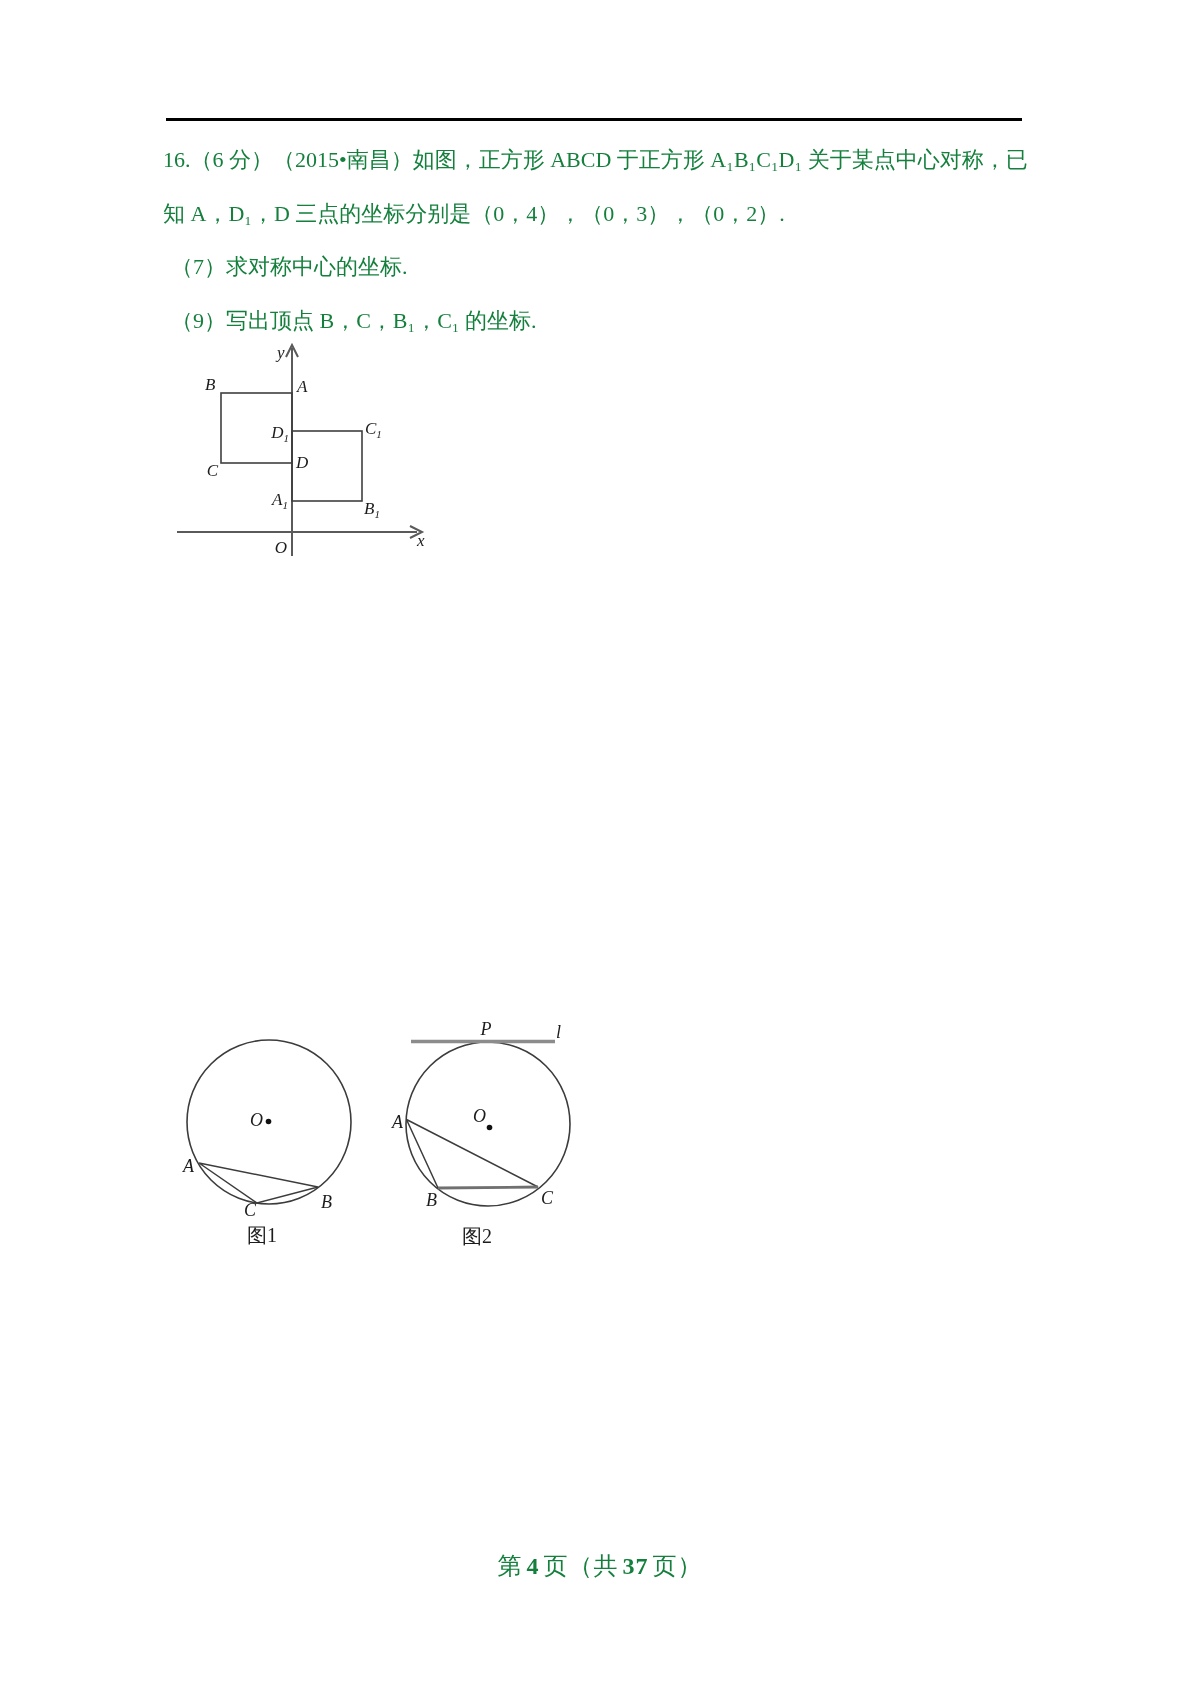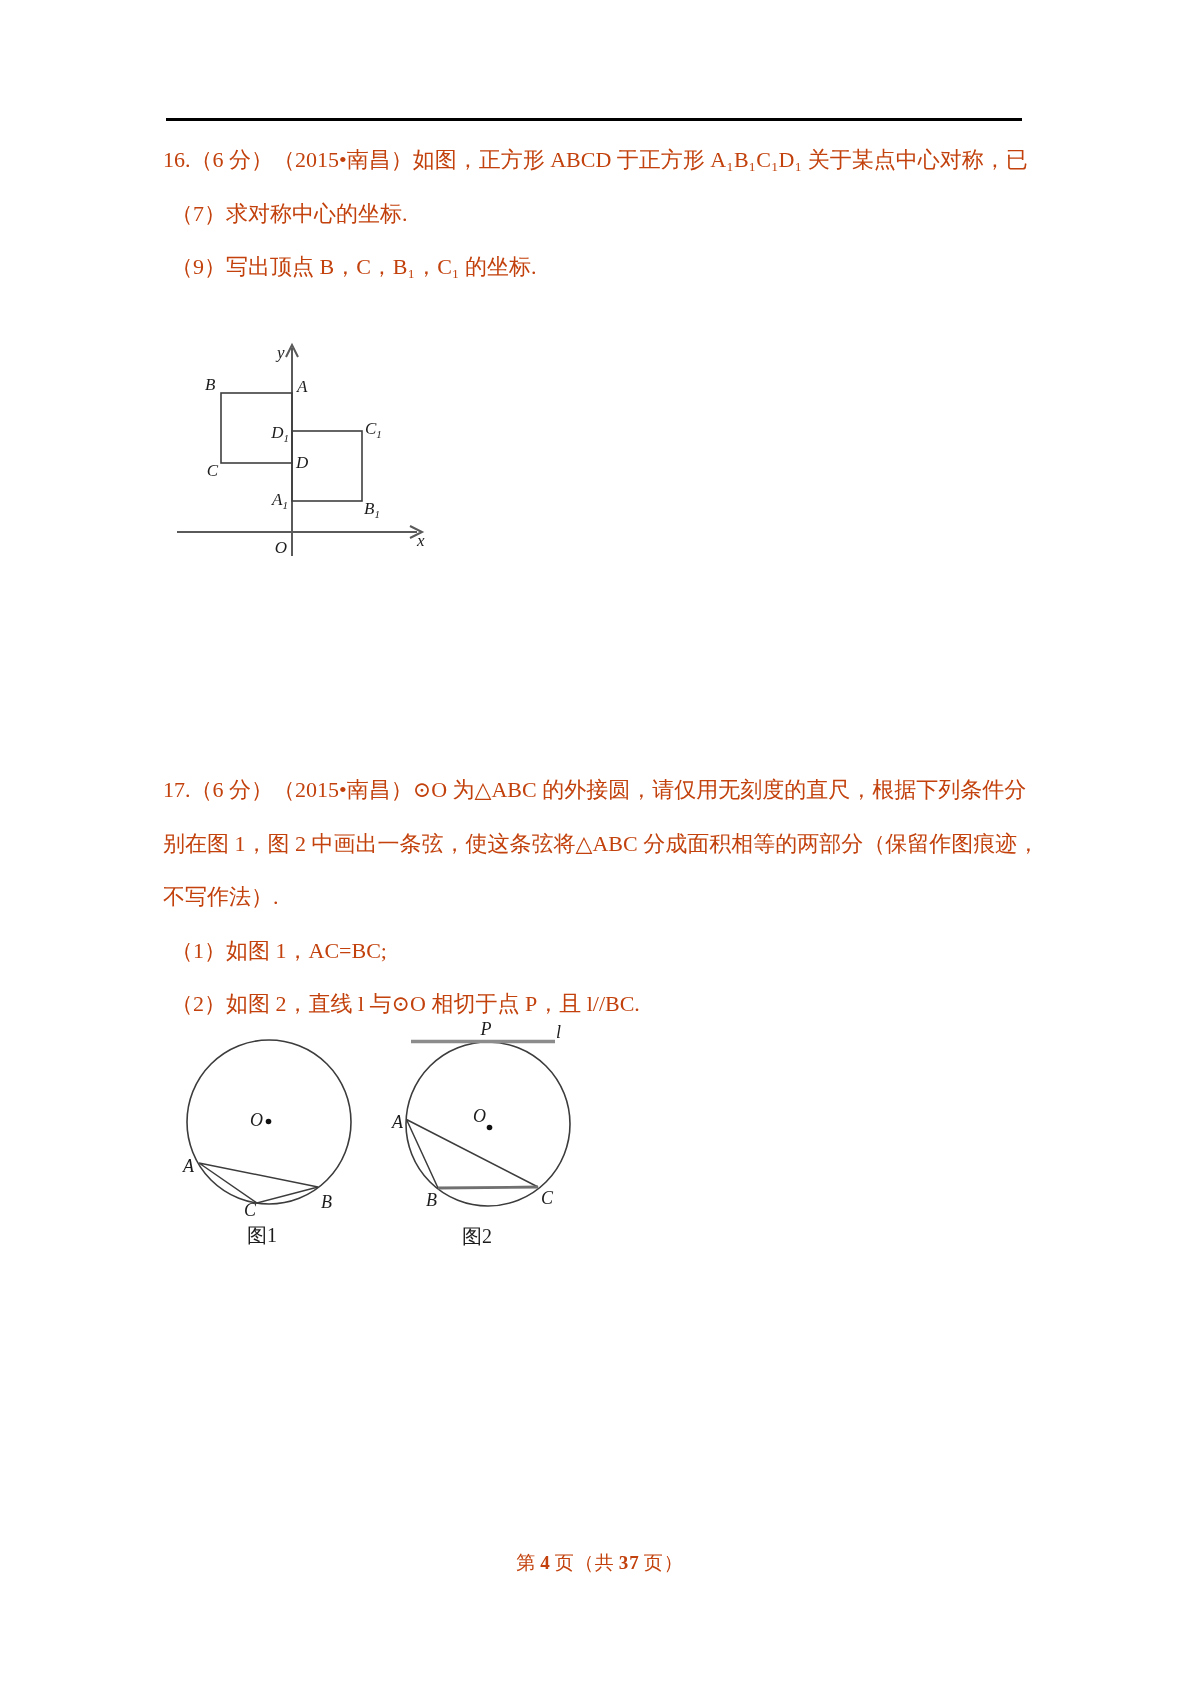--- a/index.html
+++ b/index.html
@@ -1,45 +1,46 @@
 <!DOCTYPE html>
 <html><head>
 <meta charset="utf-8">
 <style>
   html,body { margin:0; padding:0; background:#ffffff; }
   .page {
     position:relative; width:1200px; height:1698px; background:#ffffff;
-    font-family:"Liberation Serif","DejaVu Serif",serif; color:#c2410c;
+    font-family:"Liberation Serif","DejaVu Serif",serif; color:#15803d;
     overflow:hidden;
   }
   .rule { position:absolute; left:166px; top:118px; width:856px; height:3px; background:#000; }
   .block { position:absolute; left:163px; font-size:22px; }
   .tline { line-height:53.5px; white-space:pre; }
   .tline.item { padding-left:8px; }
   .figsvg { position:absolute; }
   .figsvg text { font-family:"Liberation Serif","DejaVu Serif",serif; fill:#1c1c1c; }
   .lab { font-style:italic; font-size:17px; }
   .lab2 { font-style:italic; font-size:18px; }
   .sub { font-size:11px; }
   .cap { font-size:20px; font-style:normal; }
   .footer {
     position:absolute; left:0; top:1550px; width:1200px; text-align:center;
-    font-size:19px; letter-spacing:1px;
+    font-size:24px; letter-spacing:1px;
   }
   .footer span, .footer b { margin:0 2px; }
 </style>
 </head>
 <body>
 
 <div class="page">
 
   <div class="rule"></div>
 
   <div class="block" style="top:133px;">
     <div class="tline">16.（6 分）（2015•南昌）如图，正方形 ABCD 于正方形 A₁B₁C₁D₁ 关于某点中心对称，已</div>
+    <div class="tline">知 A，D₁，D 三点的坐标分别是（0，4），（0，3），（0，2）.</div>
     <div class="tline item">（7）求对称中心的坐标.</div>
     <div class="tline item">（9）写出顶点 B，C，B₁，C₁ 的坐标.</div>
   </div>
 
   <svg class="figsvg" style="left:165px; top:340px;" width="270" height="222" viewBox="0 0 270 222">
 
     <line x1="127" y1="8" x2="127" y2="216" stroke="#5a5a5a" stroke-width="2"></line>
     <polyline points="121,17 127,5 133,17" fill="none" stroke="#5a5a5a" stroke-width="2"></polyline>
     <line x1="12" y1="192" x2="252" y2="192" stroke="#5a5a5a" stroke-width="2"></line>
     <polyline points="245,186 257,192 245,198" fill="none" stroke="#5a5a5a" stroke-width="2"></polyline>
@@ -53,27 +54,20 @@
     <text class="lab" x="40" y="50">B</text>
     <text class="lab" x="132" y="52">A</text>
     <text class="lab" text-anchor="end" x="124" y="98"><tspan>D</tspan><tspan class="sub" dy="4">1</tspan></text>
     <text class="lab" x="200" y="94"><tspan>C</tspan><tspan class="sub" dy="4">1</tspan></text>
     <text class="lab" x="131" y="128">D</text>
     <text class="lab" text-anchor="end" x="53" y="136">C</text>
     <text class="lab" text-anchor="end" x="123" y="165"><tspan>A</tspan><tspan class="sub" dy="4">1</tspan></text>
     <text class="lab" x="199" y="174"><tspan>B</tspan><tspan class="sub" dy="4">1</tspan></text>
   </svg>
 
-  <div class="block" style="top:763px;">
-    <div class="tline">17.（6 分）（2015•南昌）⊙O 为△ABC 的外接圆，请仅用无刻度的直尺，根据下列条件分</div>
-    <div class="tline">别在图 1，图 2 中画出一条弦，使这条弦将△ABC 分成面积相等的两部分（保留作图痕迹，</div>
-    <div class="tline">不写作法）.</div>
-    <div class="tline item">（1）如图 1，AC=BC;</div>
-    <div class="tline item">（2）如图 2，直线 l 与⊙O 相切于点 P，且 l//BC.</div>
-  </div>
 
   <svg class="figsvg" style="left:165px; top:1015px;" width="440" height="250" viewBox="0 0 440 250">
 
     <circle cx="104" cy="107" r="82" fill="none" stroke="#3c3c3c" stroke-width="1.6"></circle>
     <circle cx="103.5" cy="106.5" r="2.8" fill="#111"></circle>
     <path d="M34,148 L153,172 L92,188 Z" fill="none" stroke="#3c3c3c" stroke-width="1.5"></path>
     <text class="lab2" text-anchor="end" x="98" y="111">O</text>
     <text class="lab2" text-anchor="end" x="29" y="157">A</text>
     <text class="lab2" x="156" y="193">B</text>
     <text class="lab2" x="79" y="201">C</text>

